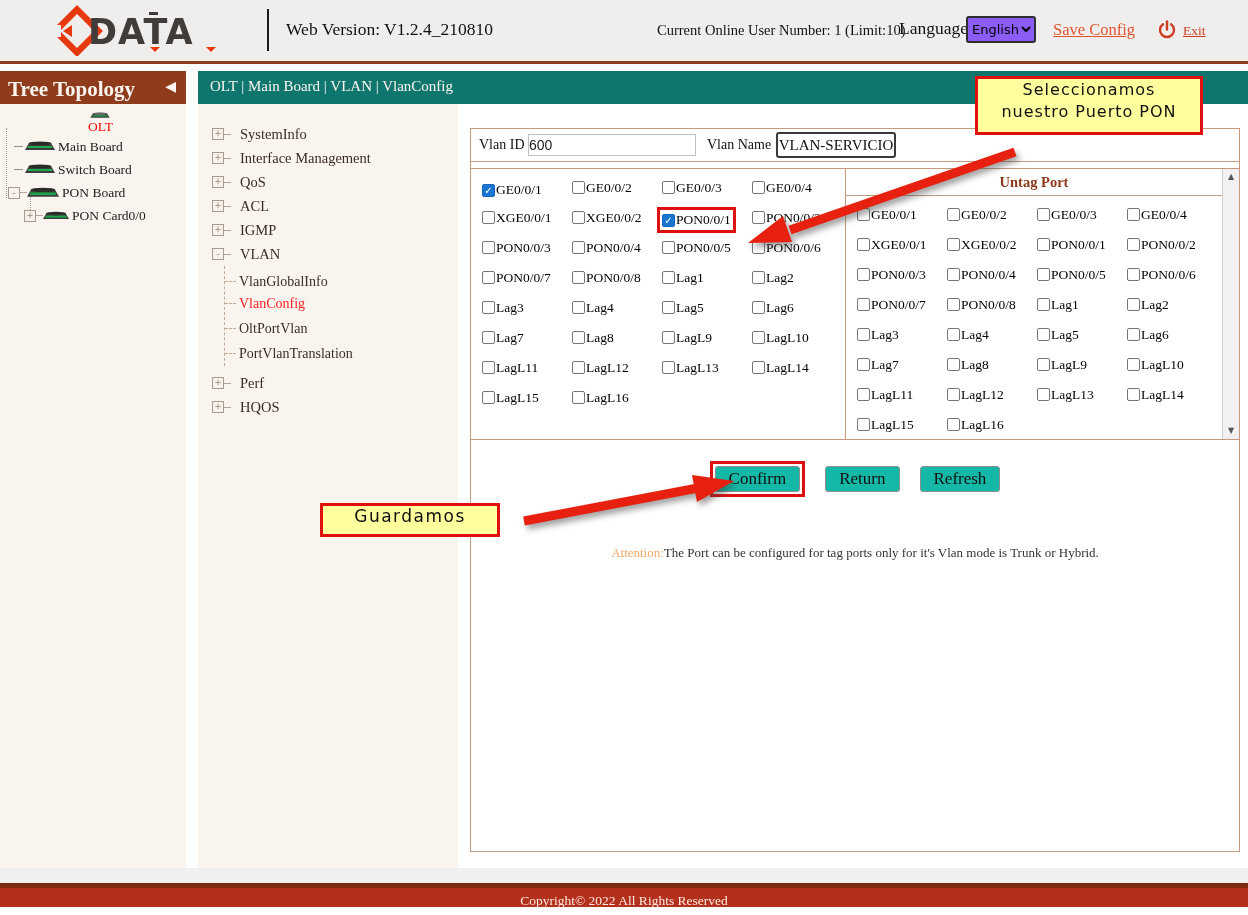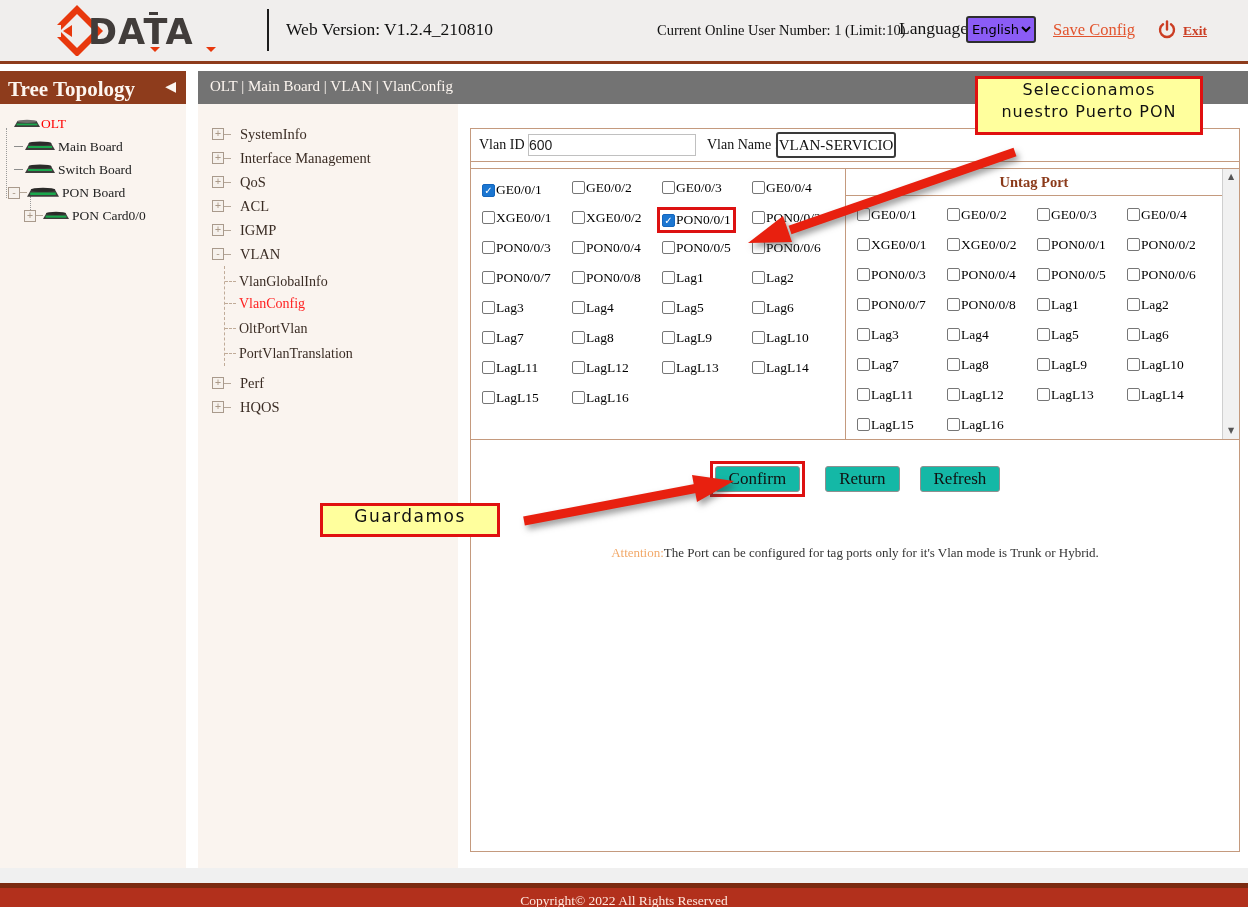--- a/index.html
+++ b/index.html
@@ -10,27 +10,27 @@
   .hdr { position:absolute; left:0; top:0; width:1248px; height:64px; background:#f0eeed; border-bottom:3px solid #8e3c1c; }
   .logo { position:absolute; left:50px; top:4px; }
   .hdr-div { position:absolute; left:267px; top:9px; width:2px; height:42px; background:#1c1c1c; }
   .webver { position:absolute; left:286px; top:19px; font-size:17.5px; color:#111; }
   .onlineusers { position:absolute; left:657px; top:22px; font-size:14.5px; color:#111; }
   .lang-label { position:absolute; left:899px; top:18px; font-size:17.5px; color:#111; }
   .lang-sel { position:absolute; left:966px; top:16px; width:70px; height:27px; border:2px solid #2e2e2e; border-radius:3px;
               background:#8b5cf6; font-family:"DejaVu Sans",sans-serif; font-size:13px; }
   .saveconfig { position:absolute; left:1053px; top:20px; font-size:16.5px; color:#e2542e; text-decoration:underline; cursor:pointer; }
   .power { position:absolute; left:1157px; top:20px; }
-  .exit { position:absolute; left:1183px; top:23px; font-size:13.5px; color:#cb3d23; text-decoration:underline; cursor:pointer;font-weight:bold; }
+  .exit { position:absolute; left:1183px; top:23px; font-size:13.5px; color:#cb3d23; text-decoration:underline; cursor:pointer; }
 
   
   .tree-bar { position:absolute; left:0; top:71px; width:186px; height:33px; background:#8e3c1c; color:#fdf6f0; }
   .tree-bar .t { position:absolute; left:8px; top:6px; font-weight:bold; font-size:21px; }
   .tree-bar .arr { position:absolute; right:10px; top:7px; font-family:"DejaVu Sans",sans-serif; font-size:14px; cursor:pointer; }
-  .crumb-bar { position:absolute; left:198px; top:71px; width:1050px; height:33px; background:#737373; color:#fdf6f0; }
+  .crumb-bar { position:absolute; left:198px; top:71px; width:1050px; height:33px; background:#0f766e; color:#fdf6f0; }
   .crumb-bar .t { position:absolute; left:12px; top:7px; font-size:15px; }
 
   
   .tree-panel { position:absolute; left:0; top:104px; width:186px; height:764px; background:#faf4ef; }
   .menu-panel { position:absolute; left:198px; top:104px; width:260px; height:764px; background:#faf4ef; }
 
   .t-row { display:flex; align-items:center; height:23px; font-size:13.5px; color:#222; cursor:pointer; position:relative; z-index:1; }
   .t-row .lbl { margin-left:3px; }
   .t-row.red .lbl { color:#f00; margin-left:1px; }
   .dotline { position:absolute; border-left:1px dotted #9a9a9a; width:0; }
@@ -128,21 +128,21 @@
     <span class="arr">◀</span>
   </div>
   <div class="crumb-bar">
     <span class="t">OLT | Main Board | VLAN | VlanConfig</span>
   </div>
 
   <div class="tree-panel">
     <div class="dotline" style="left:6px; top:24px; height:70px;"></div>
     <div class="dotline" style="left:30px; top:92px; height:16px;"></div>
     <div style="padding-top:8px;">
-      <div class="t-row red" style="padding-left:14px;">
+      <div class="t-row red" style="padding-left:14px;flex-direction:column;">
         <svg width="26" height="10" viewBox="0 0 30 11">
             <polygon points="4,2 26,2 30,9 0,9" fill="#3d3d3b"></polygon>
             <rect x="3" y="5" width="24" height="2" fill="#19a84c"></rect>
             <ellipse cx="15" cy="2.4" rx="11.5" ry="1.9" fill="#6f6f6d"></ellipse>
           </svg>
         <span class="lbl">OLT</span>
       </div>
       <div class="t-row" style="padding-left:14px;">
         <span class="dash"></span>
         <svg width="30" height="11" viewBox="0 0 30 11">

